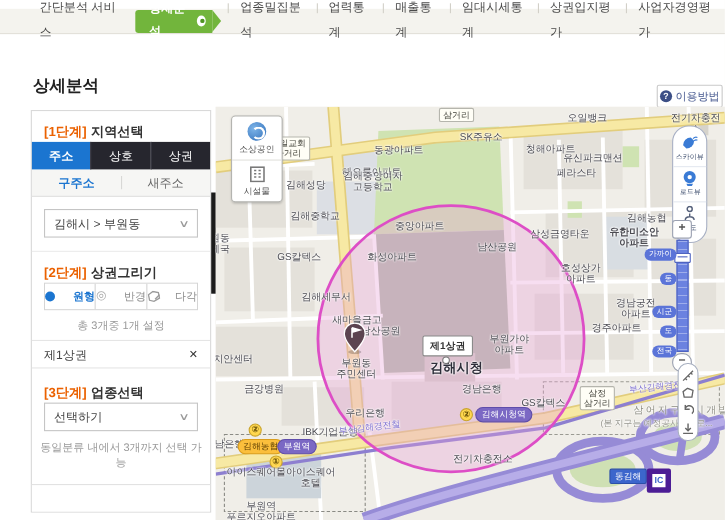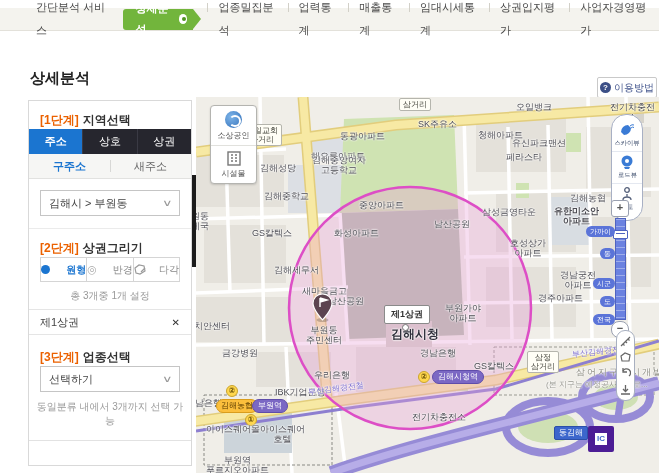--- a/index.html
+++ b/index.html
@@ -64,21 +64,21 @@
   .mlabel.dev{font-size:9px;color:#8b8b80;letter-spacing:2px;white-space:nowrap;}
   .mlabel.tiny{font-size:8px;color:#97978f;white-space:nowrap;letter-spacing:0;}
   .mlabel.box{background:#fffef6;border:1px solid #b5b5ad;border-radius:2px;padding:1px 3px;font-size:8px;
           color:#44443c;text-shadow:none;line-height:9px;}
   .mlabel.pill-purple{background:#7b68c4;border:1px solid #5f4daa;color:#fff;font-size:8px;border-radius:8px;
           padding:1px 5px;text-shadow:none;white-space:nowrap;}
   .mlabel.pill-yellow{background:#fbbf3c;border:1px solid #d99d1d;color:#5a3c00;font-size:8px;border-radius:7px;
           padding:1px 4px;text-shadow:none;white-space:nowrap;}
   .mlabel.pill-blue{background:#3c66cc;border:1px solid #2c4fa8;color:#fff;font-size:8px;border-radius:2px;
           padding:1px 4px;text-shadow:none;white-space:nowrap;}
-  .mlabel.pill-ic{background:#fff;border:7px solid #4c1d95;color:#3c66cc;font-size:8px;border-radius:2px;
+  .mlabel.pill-ic{background:#fff;border:5px solid #4c1d95;color:#3c66cc;font-size:8px;border-radius:2px;
           padding:1px 2px;text-shadow:none;font-weight:bold;}
   .mlabel.badge{background:#ffd74e;border:1px solid #caa52f;color:#5c4500;font-size:8px;width:10px;height:10px;
           border-radius:50%;line-height:10px;padding:0;text-shadow:none;font-weight:bold;}
   
   .district-label{position:absolute;left:188px;top:208px;background:#fff;border:1px solid #8a8a8a;border-radius:2px;
           padding:2px 6px;font-size:9px;font-weight:bold;color:#333;z-index:6;}
   .district-dot{position:absolute;left:206px;top:227px;width:5px;height:5px;border:1px solid #777;background:#fff;
           border-radius:50%;z-index:6;}
   .marker{position:absolute;left:116px;top:196px;z-index:6;}
   

